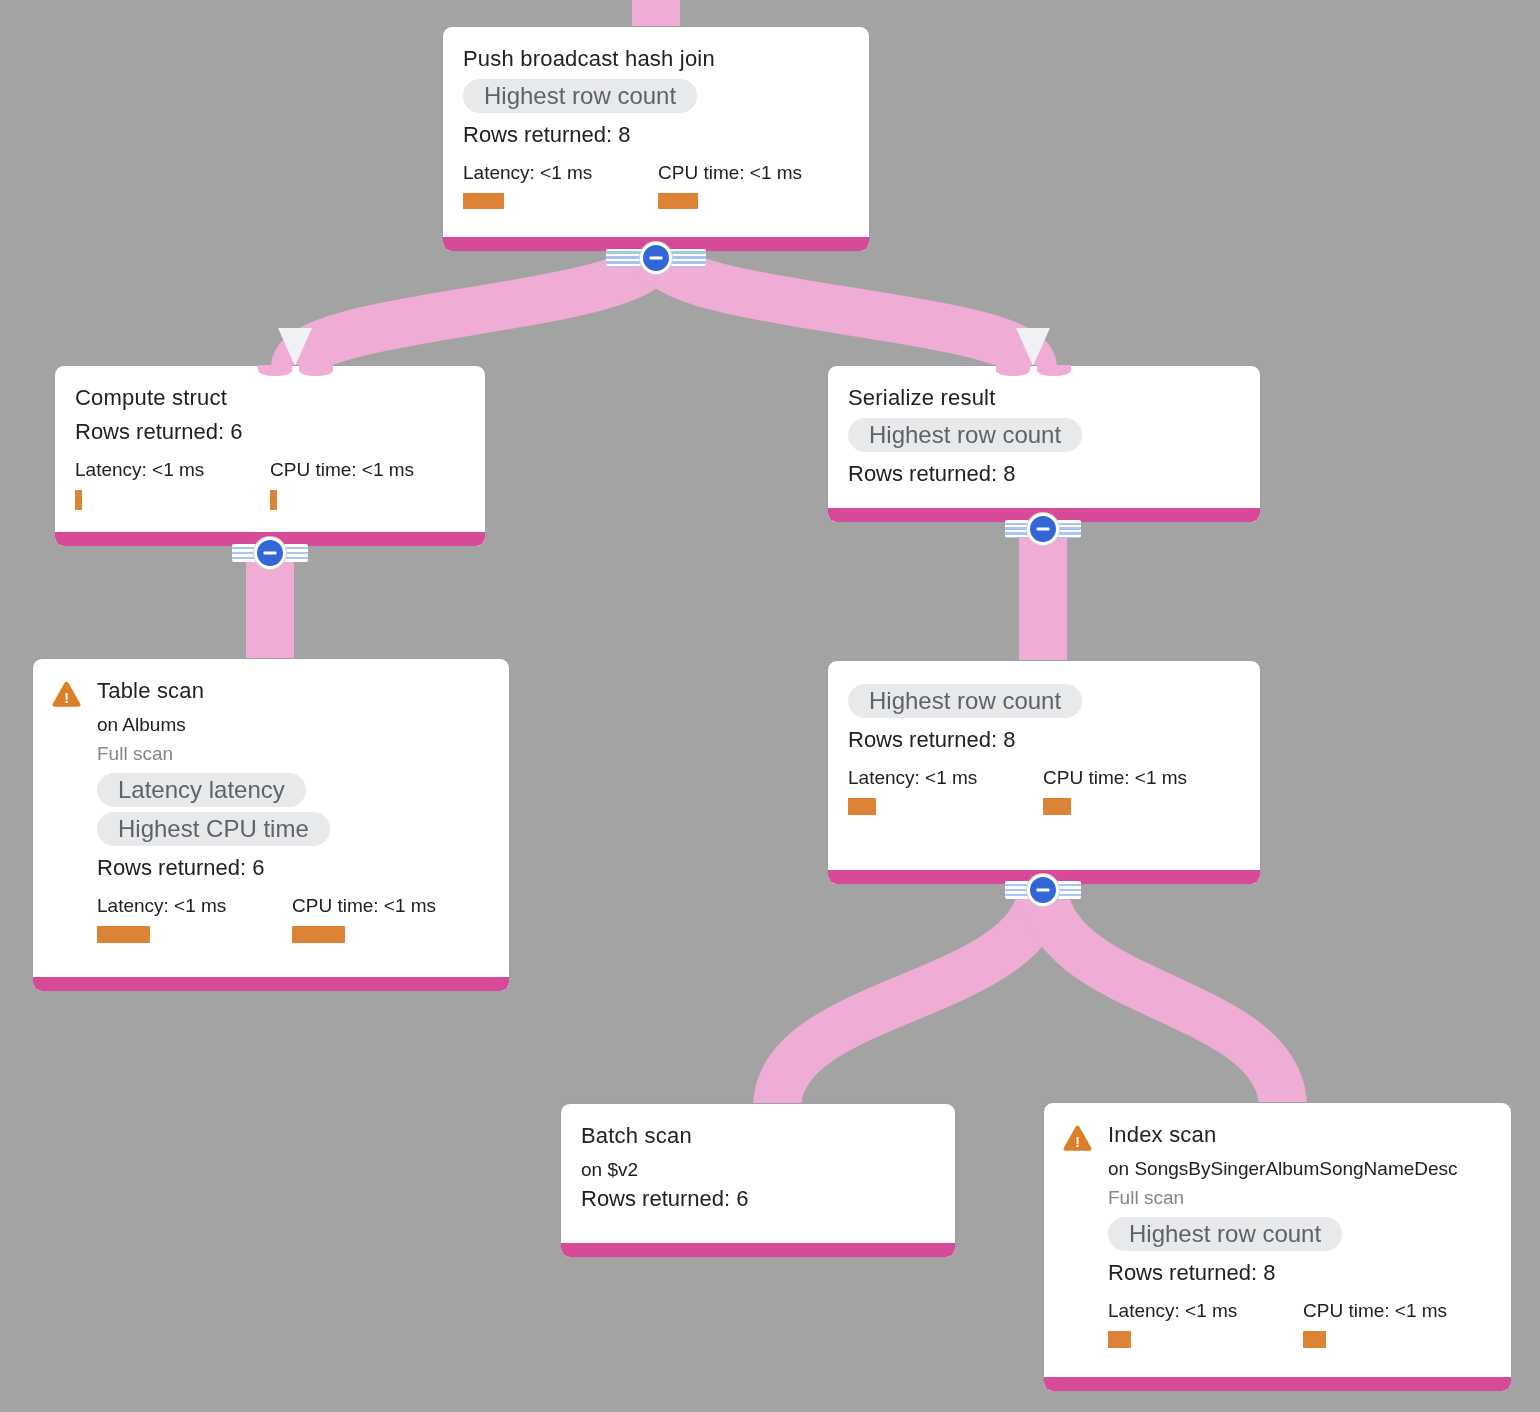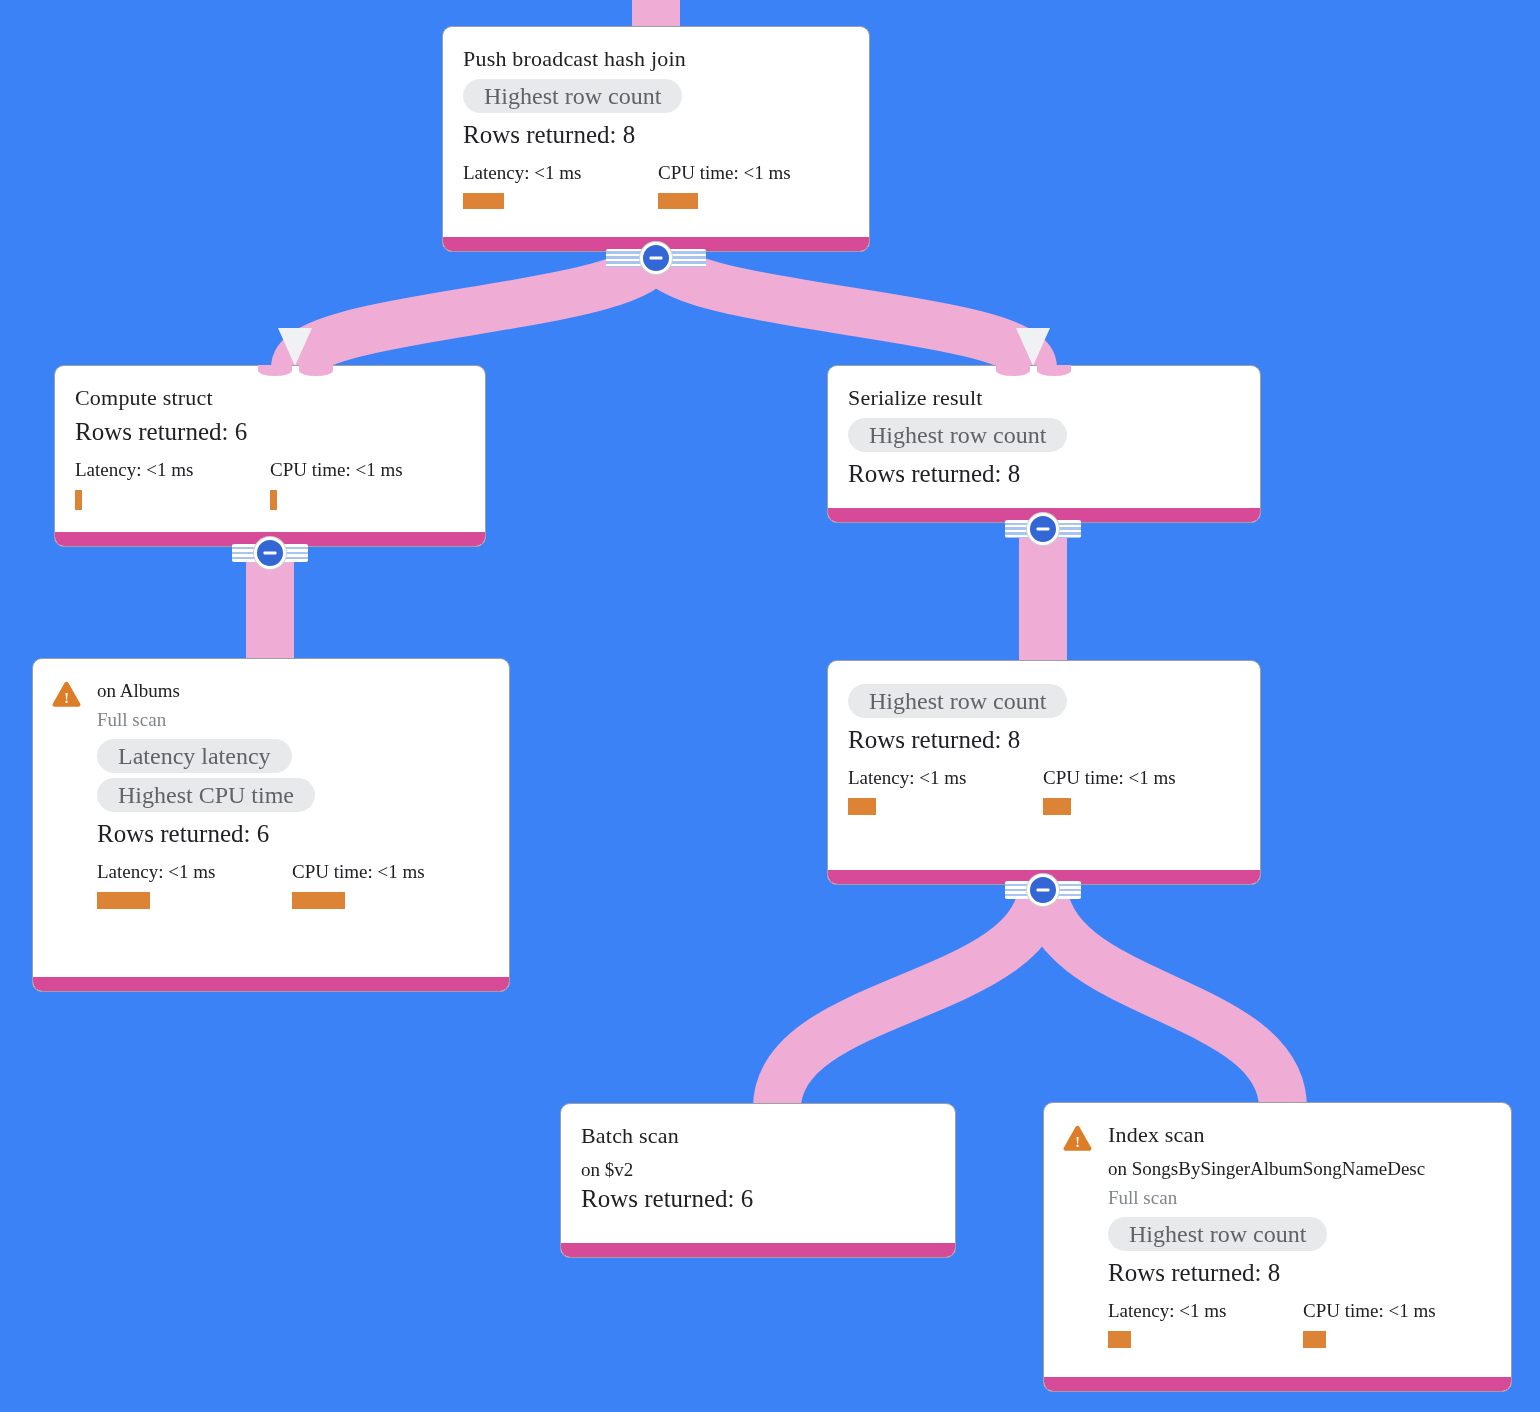--- a/index.html
+++ b/index.html
@@ -1,31 +1,31 @@
 <!DOCTYPE html>
 <html><head>
 <meta charset="utf-8">
 <style>
   html,body{margin:0;padding:0;background:#F0F1F2;}
-  .canvas{position:relative;width:1540px;height:1412px;background:#3b82f6;overflow:hidden;
-          font-family:Liberation Serif, serif;color:#202124;}
+  .canvas{position:relative;width:1540px;height:1412px;background:#a3a3a3;overflow:hidden;
+          font-family:Liberation Sans, sans-serif;color:#202124;}
   svg.edges{position:absolute;left:0;top:0;z-index:0;}
   .edge{stroke:#EFACD4;stroke-width:48;fill:none;}
 
   
   .card{position:absolute;background:#FFFFFF;border:1px solid #9AA0A6;border-radius:10px;
         box-sizing:border-box;padding:18px 20px 0 20px;z-index:2;}
   .bottombar{position:absolute;left:0;right:0;bottom:0;height:14px;background:#D64A98;
              border-radius:0 0 9px 9px;}
   .title{font-size:22px;font-weight:500;letter-spacing:.2px;margin:0 0 6px 0;line-height:28px;}
   .sub{font-size:19px;margin:0 0 2px 0;line-height:27px;}
   .muted{font-size:19px;color:#80868B;margin:2px 0 6px 0;line-height:27px;}
   .pill{display:block;width:fit-content;background:#E8E9EB;color:#5F6368;font-size:24px;
         line-height:24px;padding:5px 21px;border-radius:18px;margin:5px 0;}
-  .rows{font-size:25px;margin:8px 0 0 0;line-height:27px;}
+  .rows{font-size:22px;margin:8px 0 0 0;line-height:27px;}
   .metrics{display:flex;margin-top:11px;}
   .metric{width:195px;}
   .metric:last-child{width:auto;}
   .mlabel{font-size:19px;line-height:27px;}
   .bar{background:#DD8336;margin-top:7px;}
   .warn .content{margin-left:44px;}
   .warning{position:absolute;left:18px;top:22px;}
 
   
   .collapse{position:absolute;z-index:4;width:100px;height:28px;}
@@ -113,20 +113,21 @@
       <span class="minus"></span>
     </div>
   </div>
 
   <div class="card warn" style="left:32px;top:658px;width:478px;height:334px;">
     <svg class="warning" width="31" height="28" viewBox="0 0 24 22">
       <path d="M10.55 1.4 L1.2 17.8 a1.7 1.7 0 0 0 1.45 2.5 h18.7 a1.7 1.7 0 0 0 1.45 -2.5 L13.45 1.4 a1.7 1.7 0 0 0 -2.9 0 Z" fill="#DD7D28"></path>
       <text x="12" y="17.2" text-anchor="middle" font-size="11" font-weight="bold" fill="#FFFFFF">!</text>
     </svg>
     <div class="content">
+      <div class="title">Table scan</div>
       <div class="sub">on Albums</div>
       <div class="muted">Full scan</div>
       <div class="pill">Latency latency</div>
       <div class="pill">Highest CPU time</div>
       <div class="rows">Rows returned: 6</div>
       <div class="metrics">
         <div class="metric">
           <div class="mlabel">Latency: &lt;1 ms</div>
           <div class="bar" style="width: 53px; height: 17px;"></div>
         </div>

